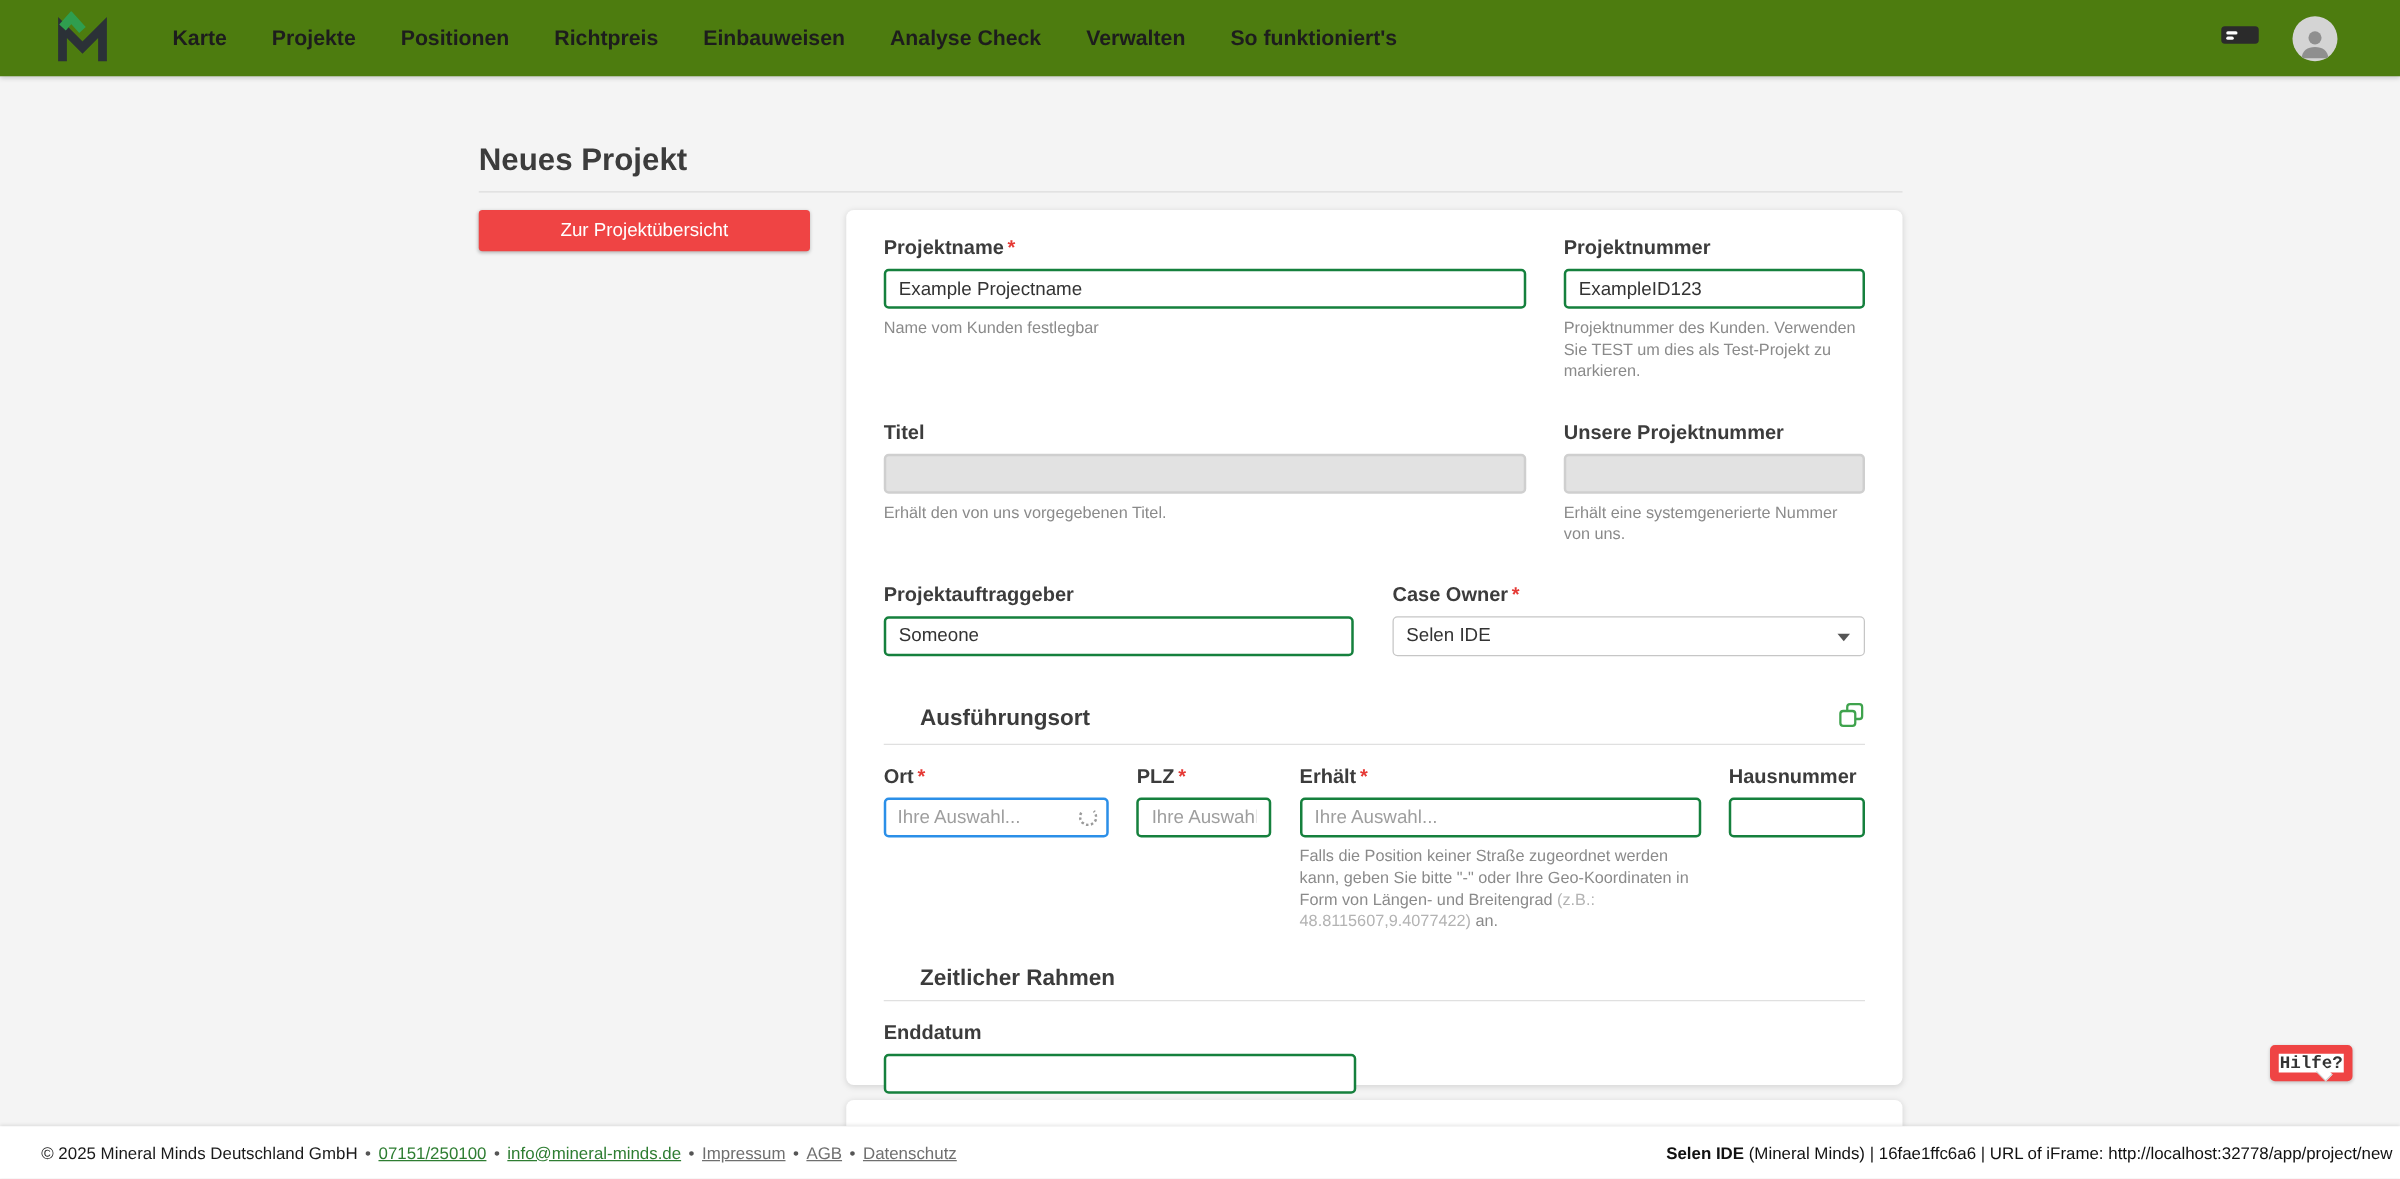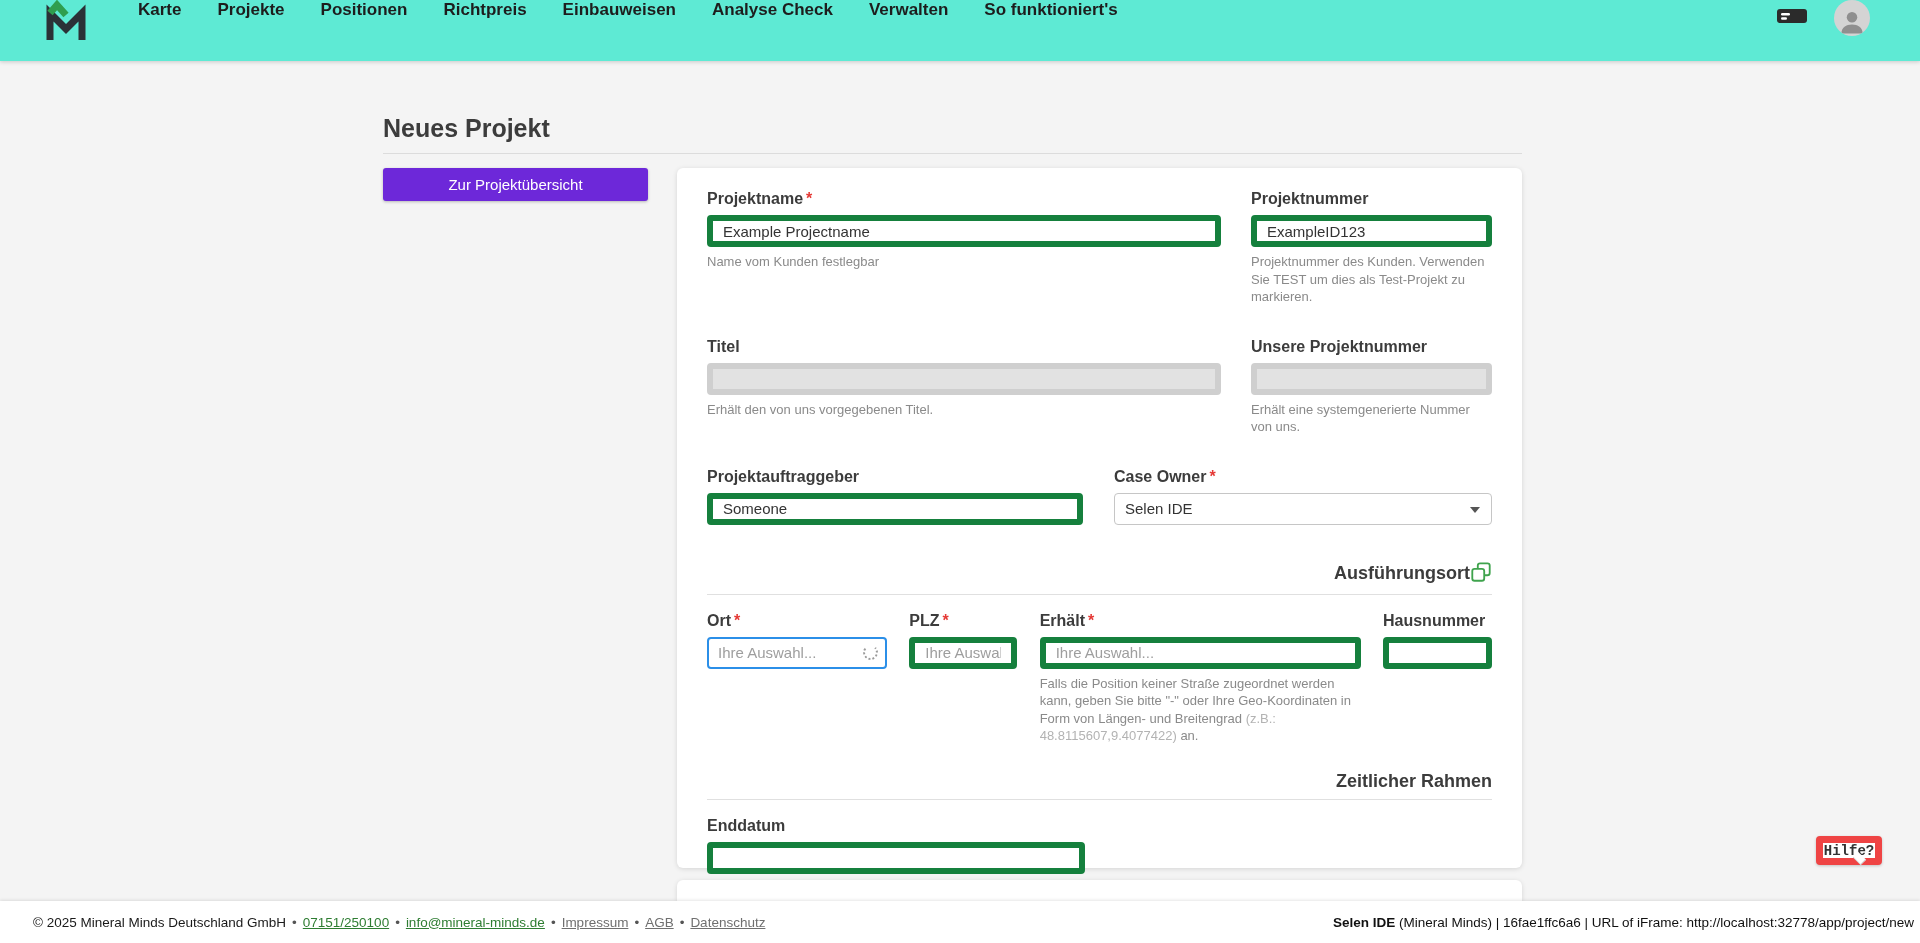--- a/index.html
+++ b/index.html
@@ -8,42 +8,42 @@
     position: relative;
     background: #f4f4f4;
     font-family: "Liberation Sans", sans-serif;
     overflow: hidden;
     color: #333;
   }
 
   
   .navbar {
     position:absolute; top:0; left:0; width:1920px; height:61px;
-    background:#5eead4; box-shadow:0 1px 4px rgba(0,0,0,.18);
-    display:flex; align-items:flex-start; z-index:20;
+    background:#4d7c0f; box-shadow:0 1px 4px rgba(0,0,0,.18);
+    display:flex; align-items:center; z-index:20;
   }
   .logo { margin-left:44px; width:44px; height:44px; flex:none; cursor:pointer; }
   .nav-links { display:flex; margin-left:50px; gap:36px; align-items:center; }
   .nav-link {
     font-size:17px; font-weight:600; color:#1d1d1d; text-decoration:none;
     white-space:nowrap; cursor:pointer;
   }
   .nav-right { margin-left:auto; margin-right:50px; display:flex; align-items:center; gap:26px; }
   .server-icon { cursor:pointer; display:block; }
   .avatar {
     width:36px; height:36px; border-radius:50%; background:#d4d4d4;
     display:flex; align-items:flex-end; justify-content:center; overflow:hidden; cursor:pointer;
   }
 
   
   .page-title { position:absolute; left:383px; top:114px; font-size:25px; font-weight:700; color:#3c3c3c; }
   .title-rule { position:absolute; left:383px; top:153px; width:1139px; height:1px; background:#dcdcdc; }
   .back-button {
     position:absolute; left:383px; top:168px; width:265px; height:33px;
-    background:#6d28d9; color:#fff; border:none; border-radius:3px;
+    background:#ef4444; color:#fff; border:none; border-radius:3px;
     font-size:15px; font-family:inherit; cursor:pointer;
     box-shadow:0 1px 3px rgba(0,0,0,.25);
   }
 
   
   .card {
     position:absolute; left:677px; top:168px; width:845px; height:700px;
     background:#fff; border-radius:6px; box-shadow:0 1px 5px rgba(0,0,0,.13);
     padding:22px 30px 0 30px;
   }
@@ -65,21 +65,21 @@
   .c-plz { width:108px; flex:none; }
   .c-str { width:321px; flex:none; }
   .c-hnr { width:109px; flex:none; }
 
   .field-label {
     display:block; font-size:16px; font-weight:700; color:#3c3c3c; margin-bottom:7px;
     white-space:nowrap;
   }
   .req { color:#e53935; margin-left:3px; font-weight:700; }
   .text-input {
-    width:100%; height:32px; border:6px solid #15803d; border-radius:4px;
+    width:100%; height:32px; border:2px solid #15803d; border-radius:4px;
     background:#fff; font-size:15px; font-family:inherit; color:#333; padding:0 10px;
     outline:none;
   }
   .text-input::placeholder { color:#9e9e9e; }
   .text-input:disabled, .text-input.disabled { background:#e2e2e2; border-color:#cfcfcf; }
   .input-wrap { position:relative; }
   .input-focused { border:2px solid #2b8fe8; padding:0 9px; }
   .spinner {
     position:absolute; right:9px; top:50%; margin-top:-8px; width:15px; height:15px;
     border:2px dotted #9a9a9a; border-radius:50%; border-top-color:transparent;
@@ -91,21 +91,21 @@
     position:relative; width:100%; height:32px; border:1px solid #c6c6c6; border-radius:4px;
     background:#fff; display:flex; align-items:center; padding:0 28px 0 10px;
     font-size:15px; color:#333; cursor:pointer;
   }
   .caret {
     position:absolute; right:11px; top:50%; margin-top:-2px;
     width:0; height:0; border-left:5px solid transparent; border-right:5px solid transparent;
     border-top:6px solid #555;
   }
 
-  .section-head { display:flex; align-items:center; justify-content:flex-end; }
+  .section-head { display:flex; align-items:center; justify-content:space-between;margin-left:29px; }
   .section-title { font-size:18px; font-weight:700; color:#3c3c3c; }
   .section-rule { height:1px; background:#e0e0e0; margin:7px 0 17px 0; }
   .copy-icon { cursor:pointer; display:block; }
 
   
   .help-bubble {
     position:absolute; left:1816px; top:836px; width:66px; height:29px;
     background:#fff; border:7px solid #ef4444; border-radius:4px;
     display:flex; align-items:center; justify-content:center;
     font-size:14px; font-weight:700; color:#333; cursor:pointer;

